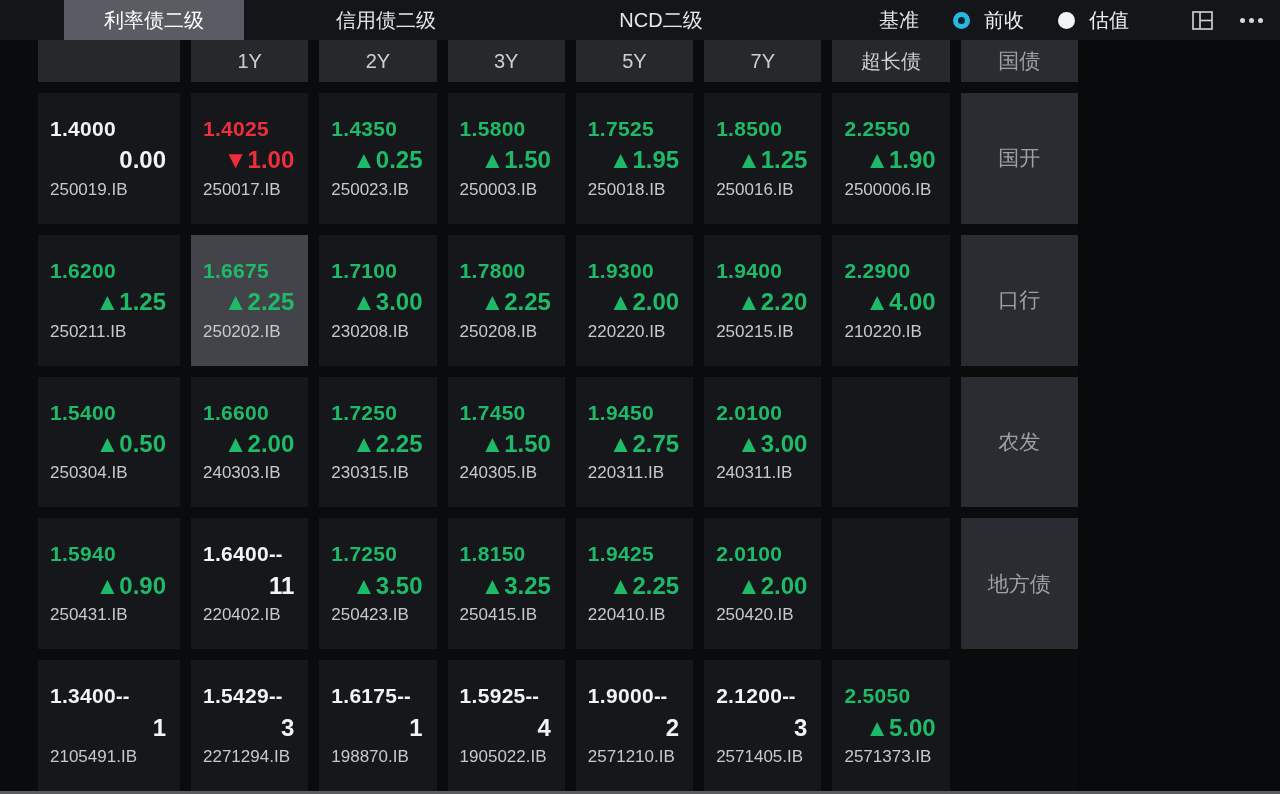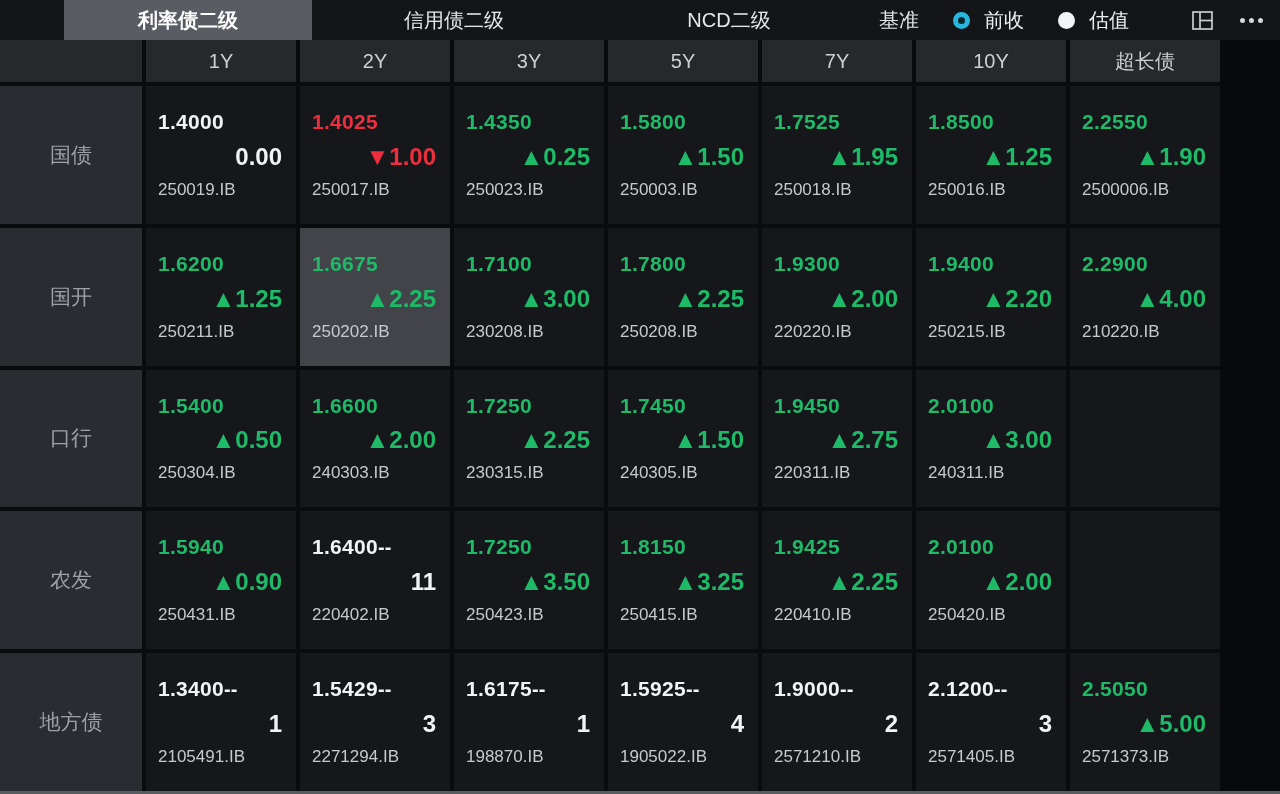--- a/index.html
+++ b/index.html
@@ -4,39 +4,39 @@
 <style>
   html,body{margin:0;padding:0;background:#08090b;}
   body{width:1280px;height:794px;overflow:hidden;font-family:"Liberation Sans","DejaVu Sans",sans-serif;
        -webkit-font-smoothing:antialiased;position:relative;}
 
   
   .topbar{height:40px;background:#141519;display:flex;align-items:stretch;}
   .tab{color:#e6e7ea;font-size:20px;line-height:40px;text-align:center;cursor:pointer;}
   .tab.active{background:#5a5c64;color:#ffffff;}
   .tab-spacer{width:64px;}
-  .tab1{width:248px;font-weight:bold;}
+  .tab1{width:180px;}
   .tab2{width:284px;}
   .tab3{width:266px;}
   .topbar-right{margin-left:auto;display:flex;align-items:center;padding-right:17px;}
   .bench{color:#e2e3e6;font-size:20px;}
   .radio-group{display:flex;align-items:center;margin-left:34px;}
   .radio-group .rlab{color:#eceef0;font-size:20px;margin-left:14px;}
   .rdot{width:17px;height:17px;border-radius:50%;box-sizing:border-box;}
   .rdot.on{border:5px solid #29b7dd;background:#0a2530;}
   .rdot.off{background:#f2f3f4;}
   .icon-btn{display:flex;align-items:center;justify-content:center;cursor:pointer;}
   .layout-ic{margin-left:62px;}
   .more-ic{margin-left:26px;display:flex;gap:4px;align-items:center;}
   .more-ic i{width:5px;height:5px;border-radius:50%;background:#d7d8db;display:block;}
 
   
-  .grid{position:absolute;top:40px;left:0;width:1220px;height:751px;
+  .grid{position:absolute;top:40px;left:0;width:1040px;height:751px;
         display:grid;grid-template-columns:142px repeat(7,1fr);
-        grid-template-rows:42px repeat(5,1fr);gap:4px;background:#0a0b0d;}
+        grid-template-rows:42px repeat(5,1fr);gap:11px;background:#0a0b0d;padding-left:38px;}
   .hcell{background:#26282c;color:#cdd0d3;font-size:20px;display:flex;align-items:center;justify-content:center;}
   .corner{background:#26282c;}
   .rlabel{background:#2a2c31;color:#9da0a5;font-size:21px;display:flex;align-items:center;justify-content:center;}
   .cell{background:#15171b;display:flex;flex-direction:column;justify-content:space-between;
         box-sizing:border-box;padding:24px 14px 24px 12px;cursor:pointer;}
   .cell.sel{background:#42444a;}
   .cell.empty{cursor:default;}
   .pline{display:flex;justify-content:flex-start;align-items:baseline;}
   .price{font-size:21px;font-weight:700;letter-spacing:0.3px;}
   .dash{font-size:20px;font-weight:700;color:#f2f3f4;}
@@ -86,21 +86,20 @@
   </div>
 </div>
 
 <div class="grid" id="grid">
     <div class="corner"></div>
     <div class="hcell">1Y</div>
     <div class="hcell">2Y</div>
     <div class="hcell">3Y</div>
     <div class="hcell">5Y</div>
     <div class="hcell">7Y</div>
-    <div class="hcell">10Y</div>
     <div class="hcell">超长债</div>
     <div class="rlabel">国债</div>
     <div class="cell">
       <div class="pline">
         <div class="price c-white">1.4000</div>
       </div>
       <div class="chg c-white">0.00</div>
       <div class="code">250019.IB</div>
     </div>
     <div class="cell">

